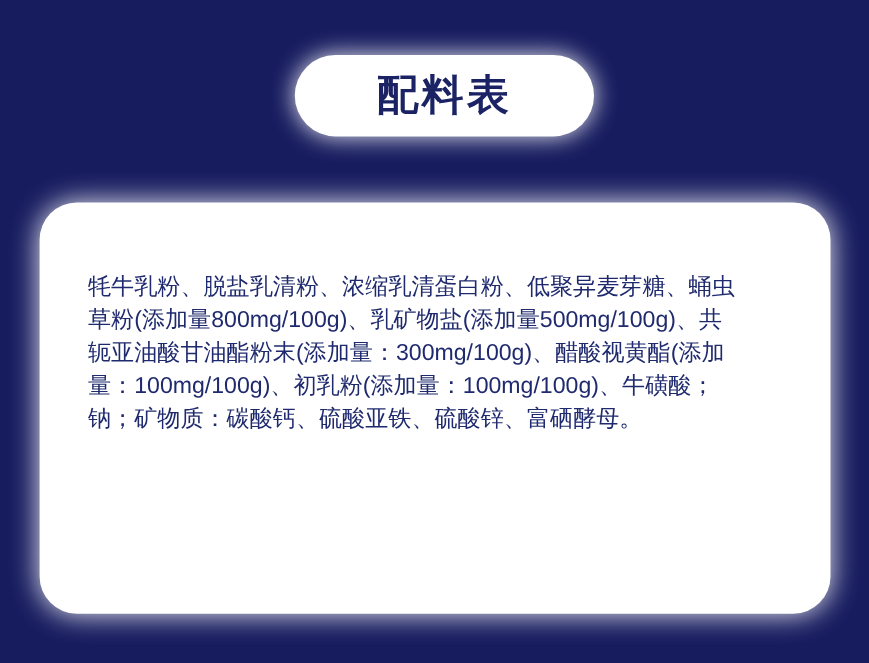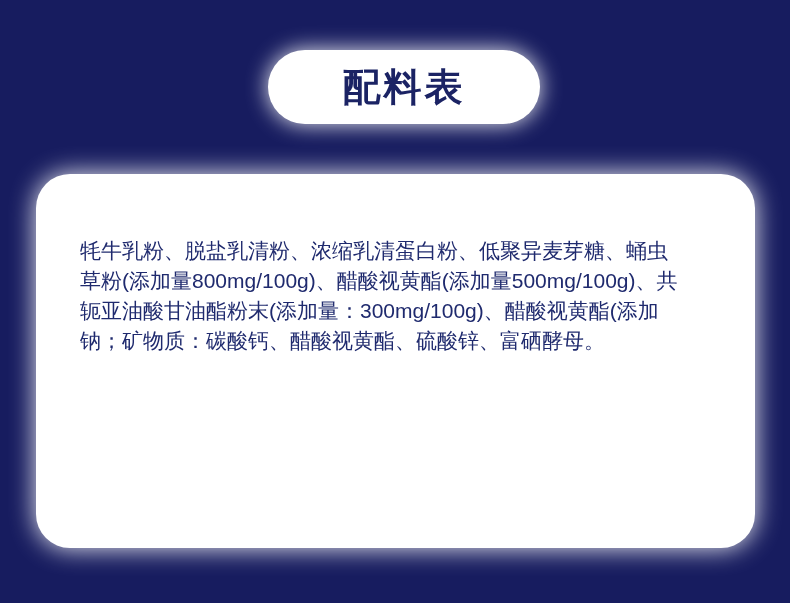--- a/index.html
+++ b/index.html
@@ -58,21 +58,21 @@
     color: #1B2364;
     letter-spacing: 3px;
     line-height: 1;
     white-space: nowrap;
   }
 
   
   #card-wrap {
     position: absolute;
     left: 36px;
-    top: 174px;
+    top: 184px;
     width: 696px;
     height: 374px;
     border-radius: 30px;
   }
   #card-glow {
     position: absolute;
     left: 0;
     top: 0;
     width: 719px;
     height: 374px;
@@ -116,20 +116,21 @@
     <div id="title-pill">
       <div id="title-text">配料表</div>
     </div>
   </div>
 
   <div id="card-wrap">
     <div id="card-glow"></div>
     <div id="card">
       <div id="ingredients">
         <div class="ing-line">牦牛乳粉、脱盐乳清粉、浓缩乳清蛋白粉、低聚异麦芽糖、蛹虫</div>
-        <div class="ing-line">草粉(添加量800mg/100g)、醋酸视黄酯(添加量500mg/100g)、共</div>
+        <div class="ing-line">草粉(添加量800mg/100g)、乳矿物盐(添加量500mg/100g)、共</div>
         <div class="ing-line">轭亚油酸甘油酯粉末(添加量：300mg/100g)、醋酸视黄酯(添加</div>
-        <div class="ing-line">钠；矿物质：碳酸钙、醋酸视黄酯、硫酸锌、富硒酵母。</div>
+        <div class="ing-line">量：100mg/100g)、初乳粉(添加量：100mg/100g)、牛磺酸；</div>
+        <div class="ing-line">钠；矿物质：碳酸钙、硫酸亚铁、硫酸锌、富硒酵母。</div>
       </div>
     </div>
   </div>
 
 </div>
 
 </body></html>

